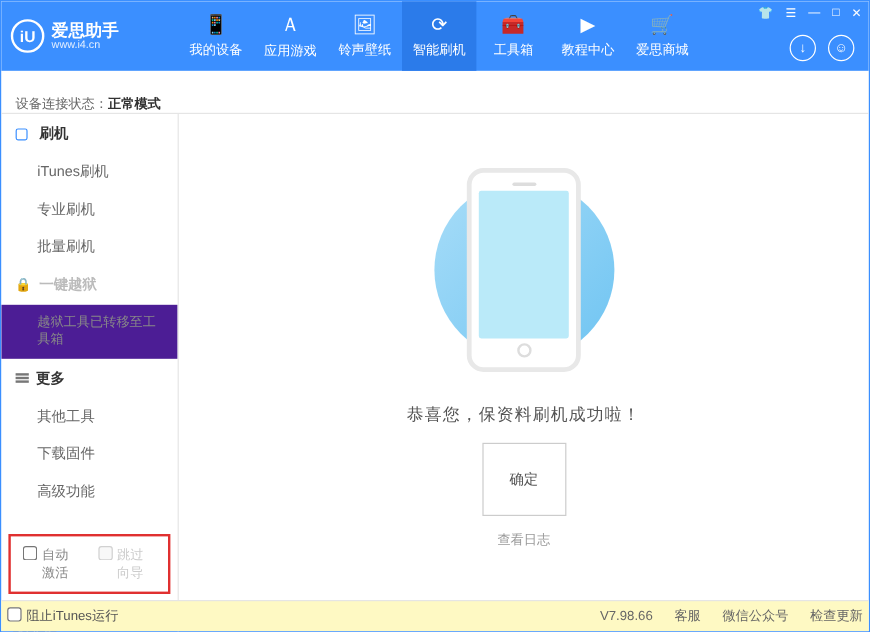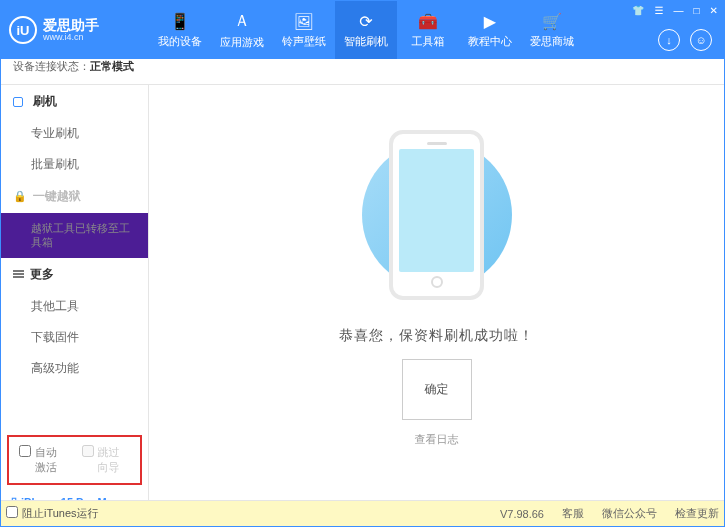--- a/index.html
+++ b/index.html
@@ -13,21 +13,21 @@
 .nav-tabs{display:flex;align-items:center;height:100%}
 .nav-tab{display:flex;flex-direction:column;align-items:center;justify-content:center;width:62px;height:58px;cursor:pointer;gap:3px}
 .nav-tab.active{background:#2b7bea}
 .nav-tab-icon{font-size:16px}
 .nav-tab-label{font-size:11px}
 .win-ctrls{position:absolute;right:6px;top:4px;display:flex;gap:10px;font-size:10px}
 .win-ctrl{cursor:pointer}
 .header-right{position:absolute;right:12px;top:28px;display:flex;gap:10px}
 .rnd-btn{width:22px;height:22px;border:1.5px solid #fff;border-radius:50%;display:flex;align-items:center;justify-content:center;font-size:11px;cursor:pointer}
 .body{display:flex;height:444px}
-.status-bar{height:26px;border-bottom:1px solid #e5e5e5;display:flex;align-items:flex-start;padding:0 12px;font-size:11px;color:#666}
+.status-bar{height:36px;border-bottom:1px solid #e5e5e5;display:flex;align-items:flex-end;padding:0 12px;font-size:11px;color:#666}
 .status-val{color:#333;font-weight:bold}
 .sidebar{width:148px;border-right:1px solid #e5e5e5;display:flex;flex-direction:column;font-size:12px;color:#555;overflow-y:auto}
 .side-hdr{display:flex;align-items:center;gap:6px;padding:8px 12px;font-weight:bold;color:#333}
 .side-item{padding:7px 12px 7px 30px;cursor:pointer;color:#666}
 .side-item.active{background:#eaf2ff;color:#3b8fff;border-left:3px solid #3b8fff;padding-left:27px}
 .side-item.sub{background:#4c1d95;color:#888;font-size:11px;padding:8px 12px 8px 30px;line-height:1.3}
 .side-spacer{flex:1}
 .chk-area{border:2px solid #e03030;padding:8px 10px;margin:4px 6px;display:flex;gap:14px;font-size:11px;color:#888}
 .chk{display:flex;gap:4px}
 .chk input{width:12px;height:12px}
@@ -115,20 +115,21 @@
   <span>设备连接状态：</span>
   <span class="status-val">正常模式</span>
 </div>
 
 <div class="body">
   <div class="sidebar">
     <div class="side-hdr">
         <span class="sq"></span>
         <span>刷机</span>
       </div>
+    <div class="side-item">iTunes刷机</div>
     <div class="side-item">专业刷机</div>
     <div class="side-item">批量刷机</div>
     <div class="side-hdr" style="color:#bbb">
         <span class="lock-icon">🔒</span>
         <span>一键越狱</span>
       </div>
     <div class="side-item sub">越狱工具已转移至工具箱</div>
     <div class="side-hdr">
         <span class="menu-icon">
           <span></span>

